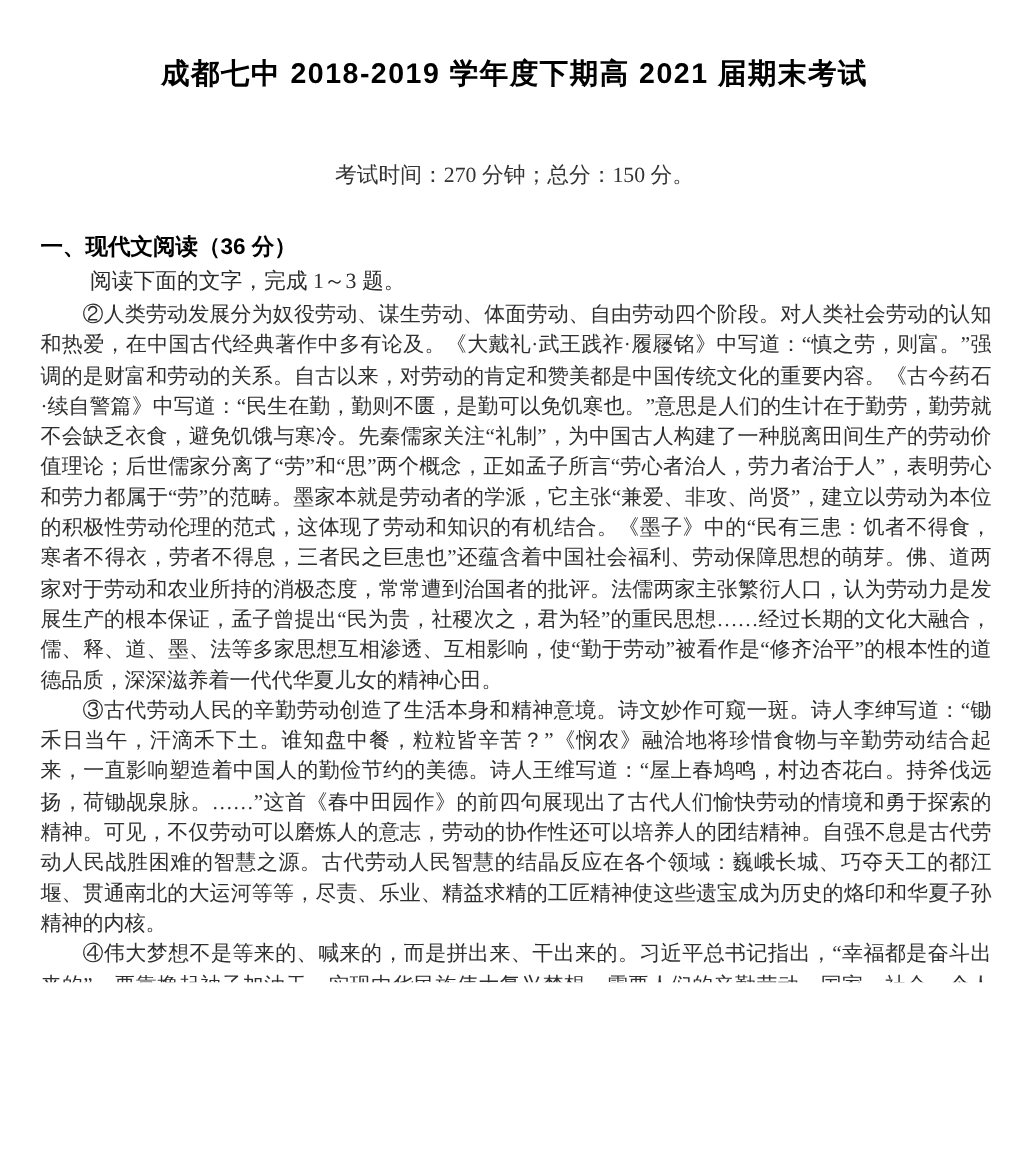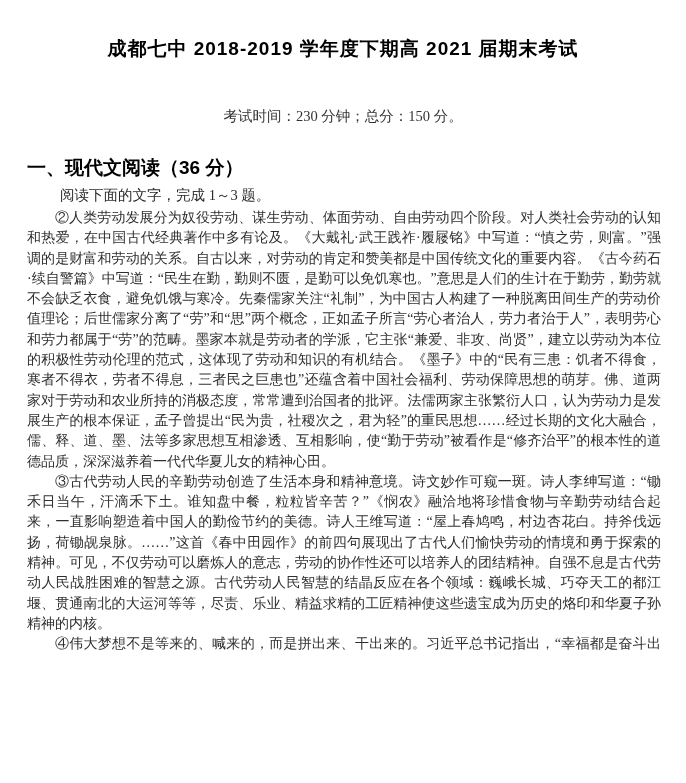--- a/index.html
+++ b/index.html
@@ -33,21 +33,21 @@
     .exam-info {
       margin: 45px 0 0 0;
       text-align: center;
       font-size: 14.5px;
       color: #333333;
     }
     .sec-heading {
       margin: 29px 26px 0 27px;
       font-family: "Liberation Sans", sans-serif;
       font-weight: bold;
-      font-size: 19px;
+      font-size: 15px;
       color: #000000;
     }
     .sub-heading, .instruction {
       margin: 4px 26px 0 27px;
       padding-left: 33px;
       font-size: 14.5px;
       line-height: 20px;
       color: #2a2a2a;
     }
     .passage { margin-top: 3px; }
@@ -85,21 +85,21 @@
     }
   </style>
 </head>
 <body>
 
 <div class="page">
 
   <div class="exam-title">成都七中 2018-2019 学年度下期高 2021 届期末考试</div>
 
 
-  <div class="exam-info">考试时间：230 分钟；总分：150 分。</div>
+  <div class="exam-info">考试时间：270 分钟；总分：150 分。</div>
 
   <div class="sec-heading">一、现代文阅读（36 分）</div>
 
 
   <div class="instruction">阅读下面的文字，完成 1～3 题。</div>
 
   <div class="passage">
     <p class="para">②人类劳动发展分为奴役劳动、谋生劳动、体面劳动、自由劳动四个阶段。对人类社会劳动的认知和热爱，在中国古代经典著作中多有论及。《大戴礼·武王践祚·履屦铭》中写道：“慎之劳，则富。”强调的是财富和劳动的关系。自古以来，对劳动的肯定和赞美都是中国传统文化的重要内容。《古今药石·续自警篇》中写道：“民生在勤，勤则不匮，是勤可以免饥寒也。”意思是人们的生计在于勤劳，勤劳就不会缺乏衣食，避免饥饿与寒冷。先秦儒家关注“礼制”，为中国古人构建了一种脱离田间生产的劳动价值理论；后世儒家分离了“劳”和“思”两个概念，正如孟子所言“劳心者治人，劳力者治于人”，表明劳心和劳力都属于“劳”的范畴。墨家本就是劳动者的学派，它主张“兼爱、非攻、尚贤”，建立以劳动为本位的积极性劳动伦理的范式，这体现了劳动和知识的有机结合。《墨子》中的“民有三患：饥者不得食，寒者不得衣，劳者不得息，三者民之巨患也”还蕴含着中国社会福利、劳动保障思想的萌芽。佛、道两家对于劳动和农业所持的消极态度，常常遭到治国者的批评。法儒两家主张繁衍人口，认为劳动力是发展生产的根本保证，孟子曾提出“民为贵，社稷次之，君为轻”的重民思想……经过长期的文化大融合，儒、释、道、墨、法等多家思想互相渗透、互相影响，使“勤于劳动”被看作是“修齐治平”的根本性的道德品质，深深滋养着一代代华夏儿女的精神心田。</p>
     <p class="para">③古代劳动人民的辛勤劳动创造了生活本身和精神意境。诗文妙作可窥一斑。诗人李绅写道：“锄禾日当午，汗滴禾下土。谁知盘中餐，粒粒皆辛苦？”《悯农》融洽地将珍惜食物与辛勤劳动结合起来，一直影响塑造着中国人的勤俭节约的美德。诗人王维写道：“屋上春鸠鸣，村边杏花白。持斧伐远扬，荷锄觇泉脉。……”这首《春中田园作》的前四句展现出了古代人们愉快劳动的情境和勇于探索的精神。可见，不仅劳动可以磨炼人的意志，劳动的协作性还可以培养人的团结精神。自强不息是古代劳动人民战胜困难的智慧之源。古代劳动人民智慧的结晶反应在各个领域：巍峨长城、巧夺天工的都江堰、贯通南北的大运河等等，尽责、乐业、精益求精的工匠精神使这些遗宝成为历史的烙印和华夏子孙精神的内核。</p>
     <p class="para">④伟大梦想不是等来的、喊来的，而是拼出来、干出来的。习近平总书记指出，“幸福都是奋斗出来的”，要靠撸起袖子加油干。实现中华民族伟大复兴梦想，需要人们的辛勤劳动，国家、社会、个人皆受益于辛勤劳动。</p>

